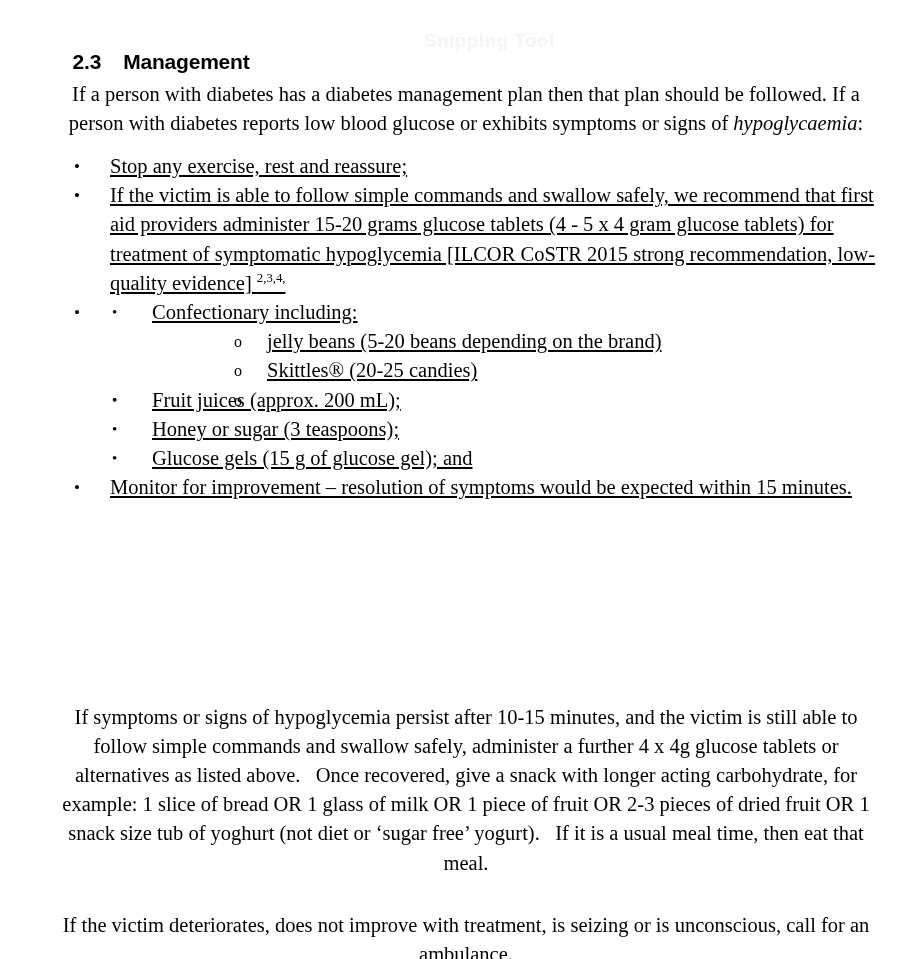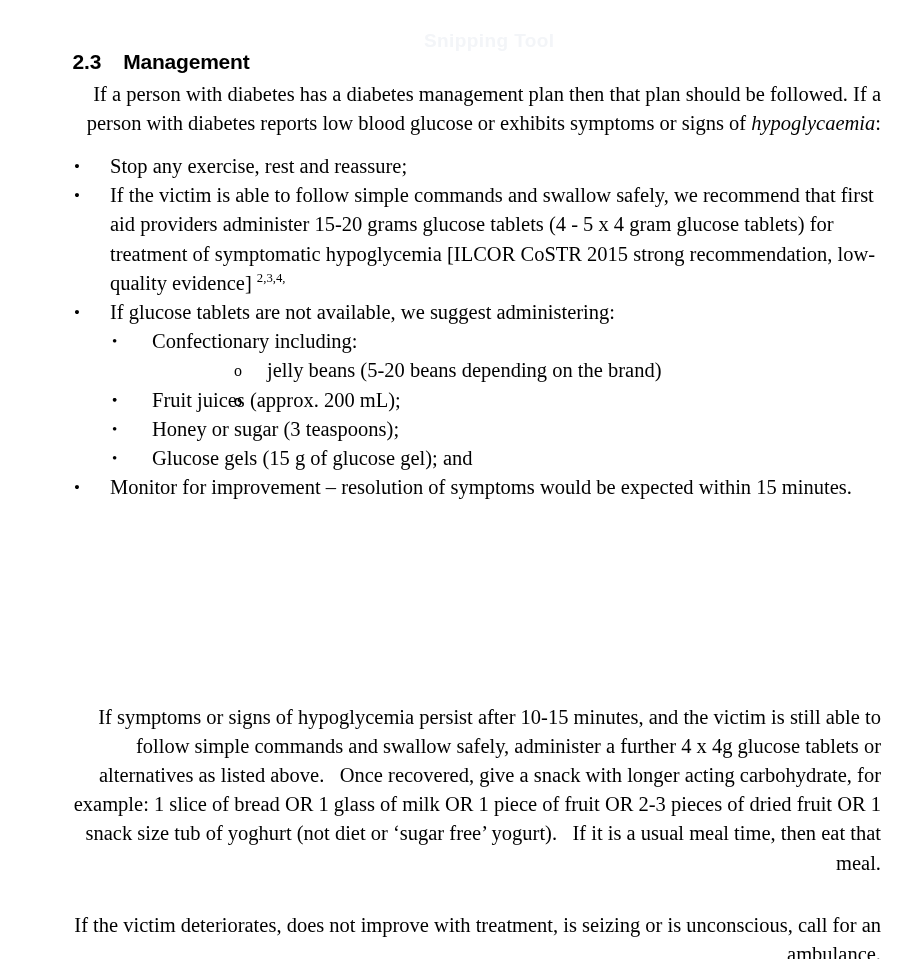--- a/index.html
+++ b/index.html
@@ -57,21 +57,21 @@
   .heading .h-num { }
   .heading .h-gap { display: inline-block; width: 22px; }
 
   
   .body-text {
     position: absolute;
     left: 51px;
     width: 830px;
     font-size: 20.5px;
     line-height: 29.2px;
-    text-align: right;
+    text-align: center;
   }
   .body-text.p1 { top: 59px; }
   .body-text.p2 { top: 682px; }
   .body-text.p3 { top: 890px; }
 
   .ital { font-style: italic; }
 
   sup {
     font-size: 0.62em;
     vertical-align: super;
@@ -92,21 +92,21 @@
     font-size: 20.5px;
     line-height: 29.2px;
     box-sizing: border-box;
   }
   .li .bullet {
     position: absolute;
     top: 0;
     display: block;
     text-align: left;
   }
-  .li .li-text { display: block; }
+  .li .li-text { display: block; text-decoration: underline; }
 
   
   .lvl1 {
     padding-left: 110px;
     padding-right: 36px;
   }
   .lvl1 > .bullet {
     left: 74px;
     font-size: 17px;
     line-height: 29.2px;
@@ -154,35 +154,35 @@
       <span class="li-text">Stop any exercise, rest and reassure;</span>
     </div>
 
     <div class="li lvl1">
       <span class="bullet">•</span>
       <span class="li-text"><span>If the victim is able to follow simple commands and swallow safely, we recommend that first aid providers administer 15-20 grams glucose tablets (4 - 5 x 4 gram glucose tablets) for treatment of symptomatic hypoglycemia [ILCOR CoSTR 2015 strong recommendation, low-quality evidence] </span><sup>2,3,4,</sup></span>
     </div>
 
     <div class="li lvl1">
       <span class="bullet">•</span>
-      <span class="li-text">If glucose tablets are not available, we suggest administering:</span>
     </div>
 
     <div class="li lvl2">
       <span class="bullet">•</span>
       <span class="li-text">Confectionary including:</span>
     </div>
 
     <div class="li lvl3">
       <span class="bullet">o</span>
       <span class="li-text">jelly beans (5-20 beans depending on the brand)</span>
     </div>
 
     <div class="li lvl3">
       <span class="bullet">o</span>
+      <span class="li-text">Skittles® (20-25 candies)</span>
     </div>
 
     <div class="li lvl3">
       <span class="bullet">o</span>
     </div>
 
     <div class="li lvl2">
       <span class="bullet">•</span>
     </div>
 

